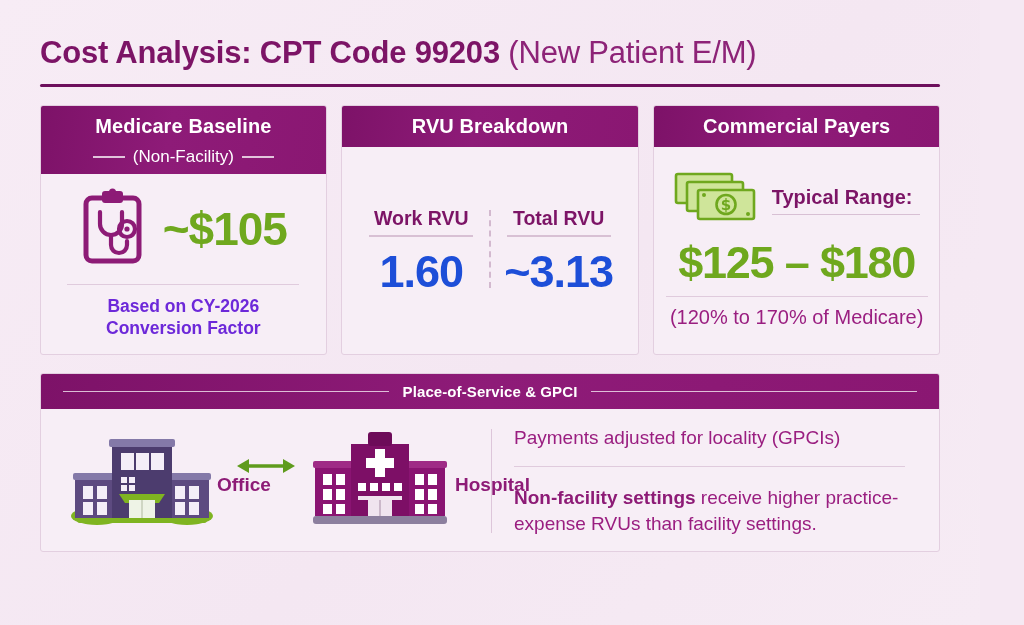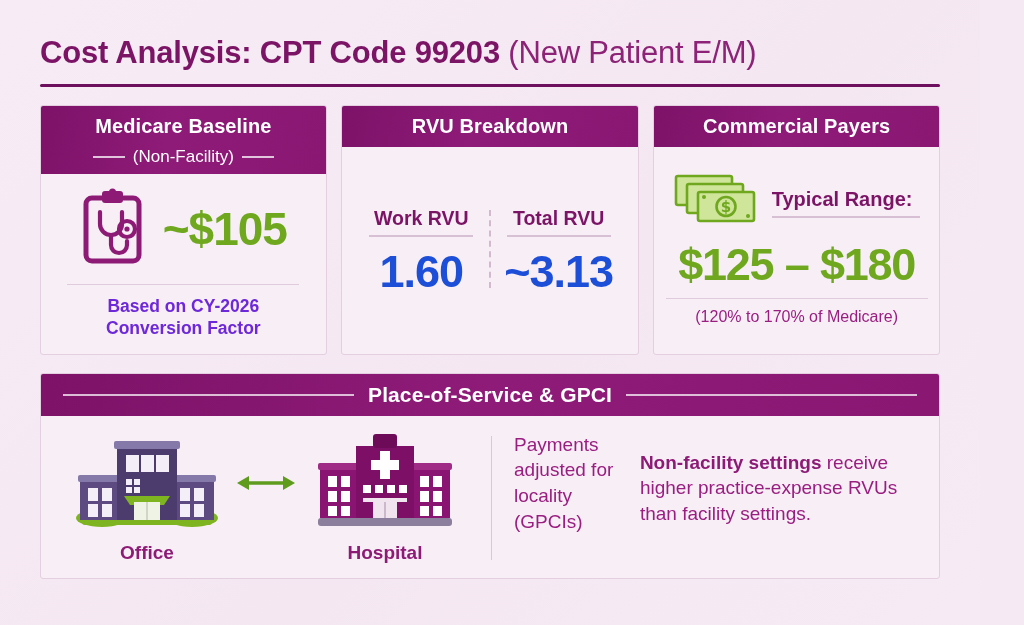--- a/index.html
+++ b/index.html
@@ -159,58 +159,58 @@
   }
   .c3-rangelabel {
     color: #7c1466; font-weight: bold; font-size: 20px; line-height: 1.1;
   }
   .c3-rangeline { width: 148px; height: 1.5px; background: #d8c0d4; margin-top: 6px; }
   .c3-amount {
     color: #6fa81e; font-weight: bold; font-size: 45px; line-height: 1;
     letter-spacing: -1.2px; margin-top: 8px; white-space: nowrap;
   }
   .c3-divider { width: 262px; height: 1px; background: #e0cbdd; margin: 11px 0 8px 0; }
-  .c3-foot { color: #9a1e80; font-size: 16px; line-height: 1.2; white-space: nowrap; }
+  .c3-foot { color: #9a1e80; font-size: 20px; line-height: 1.2; white-space: nowrap; }
 
   
   .panel {
     margin: 18px 40px 0 40px;
     border: 1px solid #e3cfe0;
     border-radius: 3px;
     background: #f7eef6;
     overflow: hidden;
   }
   .panel-head {
     background: linear-gradient(100deg, #7d1268 0%, #8e1b78 50%, #8a1772 100%);
     color: #fff;
     padding: 9px 22px;
     display: flex; align-items: center; justify-content: center; gap: 14px;
   }
   .panel-head .ph-title {
-    font-size: 21px; font-weight: bold; white-space: nowrap; letter-spacing: 0.1px;
+    font-size: 15px; font-weight: bold; white-space: nowrap; letter-spacing: 0.1px;
   }
   .panel-head .ph-rule {
     flex: 1; height: 1.5px; background: rgba(255,255,255,0.72);
   }
   .panel-body {
     display: flex;
     align-items: stretch;
     padding: 16px 10px 14px 10px;
   }
   .pos-icons {
     display: flex; align-items: center; justify-content: center;
     gap: 8px; width: 430px;
   }
-  .pos-item { display: flex; flex-direction: column; align-items: center; width: 160px; }
+  .pos-item { display: flex; flex-direction: row; align-items: center; width: 160px; }
   .pos-label {
     margin-top: 8px; color: #8d1b76; font-weight: bold; font-size: 19px;
   }
   .arrow-wrap { display:flex; align-items:center; justify-content:center; padding-bottom: 30px; }
   .panel-vrule { width: 1px; background: #ddc6da; margin: 4px 22px 4px 10px; }
-  .notes { flex: 1; display: flex; justify-content: center; padding-right: 24px; }
+  .notes { flex: 1; display: flex; flex-direction: column; justify-content: center; padding-right: 24px; }
   .note {
     color: #9a1e80; font-size: 19px; line-height: 1.35;
   }
   .note.one { padding-bottom: 16px; }
   .note.two { padding-top: 18px; }
   .note b { font-weight: bold; color: #8d1b76; }
   .notes-rule { height: 1px; background: #e0cbdd; }
 </style>
 </head>
 <body>

